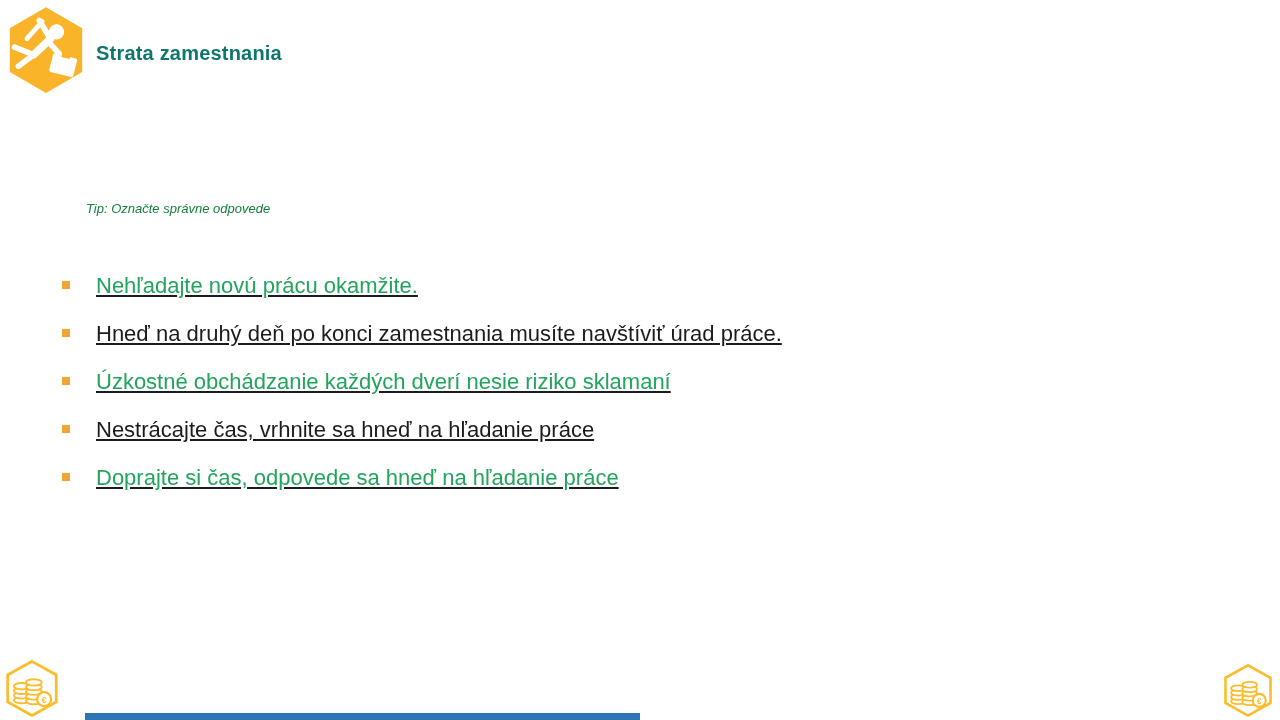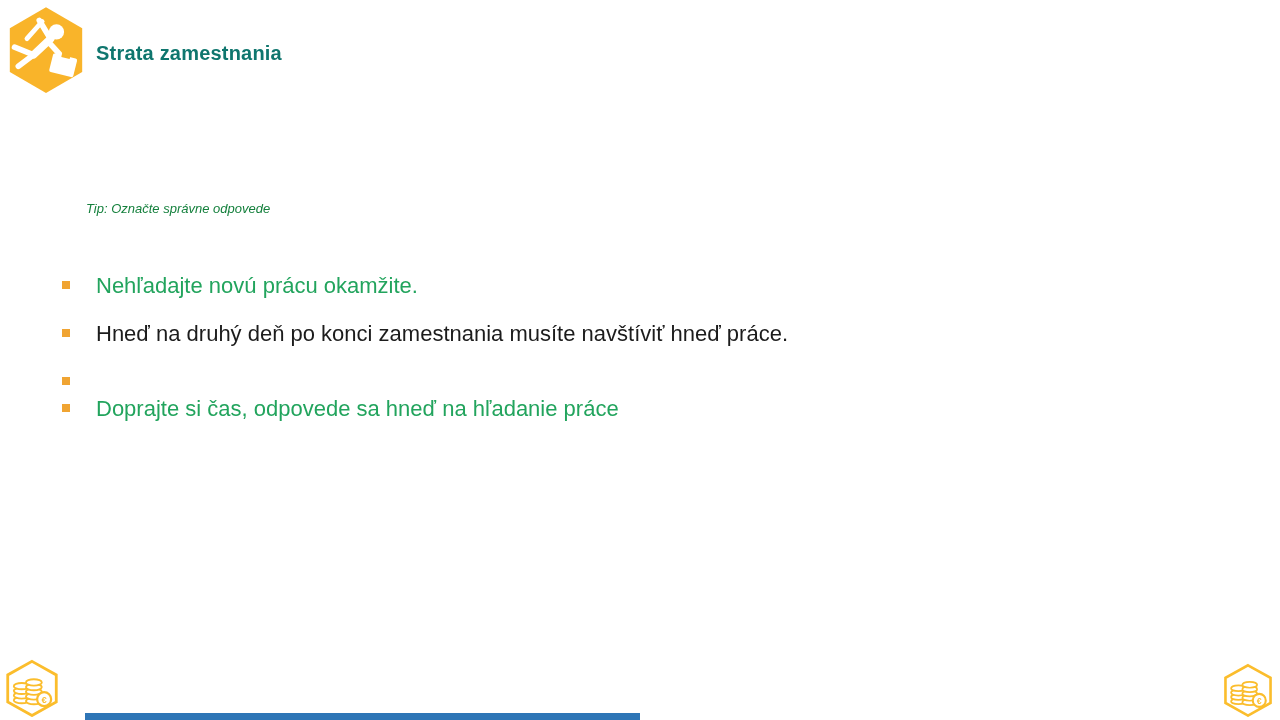--- a/index.html
+++ b/index.html
@@ -26,21 +26,21 @@
   
   .tip-line {
     position: absolute; left: 86px; top: 189px;
     font-size: 13px; font-style: italic; color: #15803d; margin-top: 12px;
   }
 
   
   .answer-list {
     position: absolute; left: 62px; top: 262px;
     width: 820px;
-    list-style: none; margin: 0; padding: 0;
+    list-style: none; margin: 0; padding: 0; text-decoration: underline;
   }
   .answer-item {
     display: flex; align-items: flex-start;
     font-size: 22px; line-height: 48px;
     color: #1c1c1c;
   }
   .answer-item .marker {
     flex: 0 0 auto;
     width: 8px; height: 8px;
     background: #F0A432;
@@ -92,24 +92,29 @@
 
 <div class="tip-line">Tip: Označte správne odpovede</div>
 
 <ul class="answer-list">
   <li class="answer-item green">
     <span class="marker"></span>
     <span class="text">Nehľadajte novú prácu okamžite.</span>
   </li>
   <li class="answer-item">
     <span class="marker"></span>
-    <span class="text">Hneď na druhý deň po konci zamestnania musíte navštíviť hneď práce.</span>
+    <span class="text">Hneď na druhý deň po konci zamestnania musíte navštíviť úrad práce.</span>
   </li>
   <li class="answer-item green">
     <span class="marker"></span>
+    <span class="text">Úzkostné obchádzanie každých dverí nesie riziko sklamaní</span>
+  </li>
+  <li class="answer-item">
+    <span class="marker"></span>
+    <span class="text">Nestrácajte čas, vrhnite sa hneď na hľadanie práce</span>
   </li>
   <li class="answer-item green">
     <span class="marker"></span>
     <span class="text">Doprajte si čas, odpovede sa hneď na hľadanie práce</span>
   </li>
 </ul>
 
 <svg class="coin-hex-left" viewBox="0 0 60 60" aria-hidden="true">
   <defs>
     <g id="coinhex">

